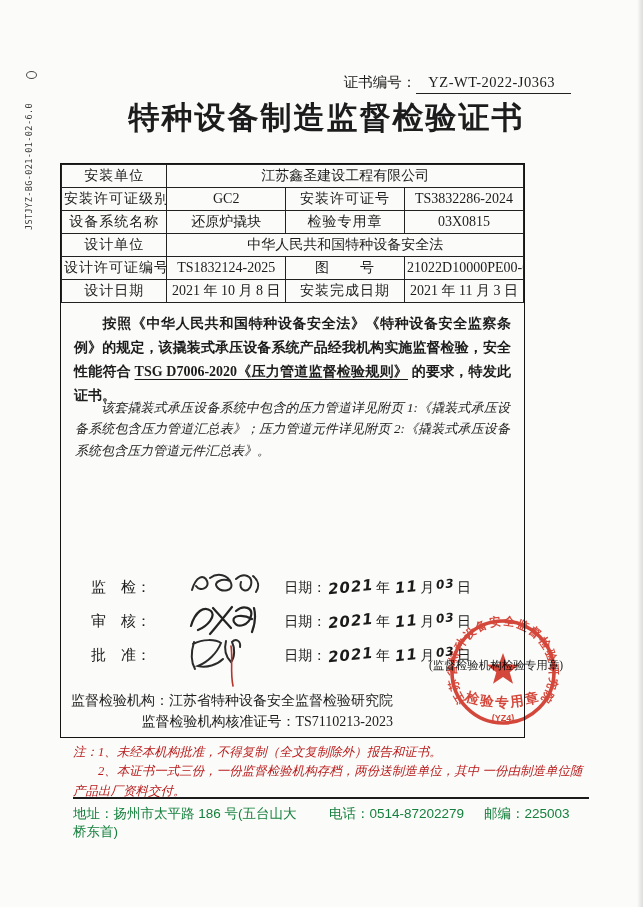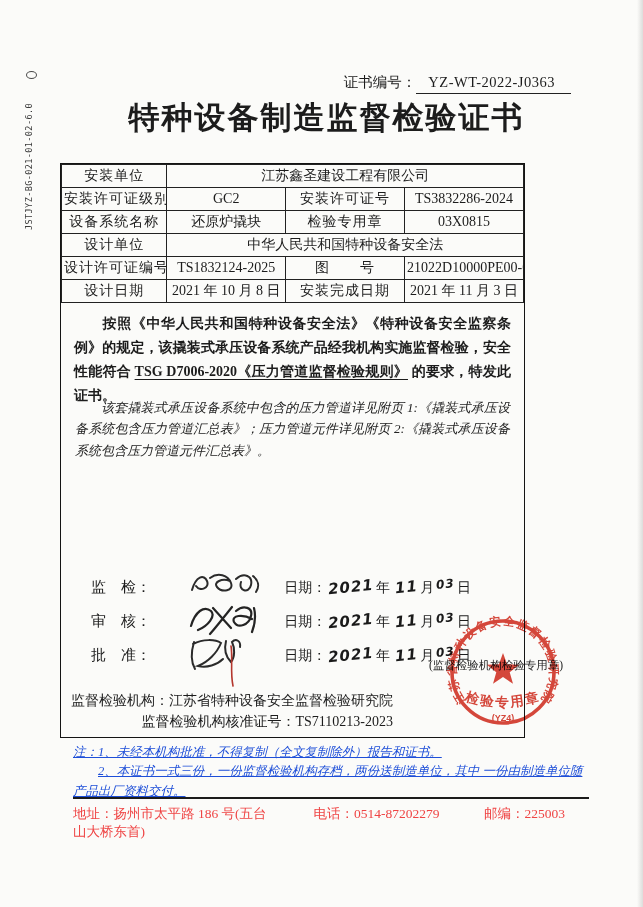--- a/index.html
+++ b/index.html
@@ -47,25 +47,25 @@
   .hand{display:inline-block;font-family:"DejaVu Sans",sans-serif;
     font-style:italic;font-weight:600;font-size:15px;transform:rotate(-6deg);
     letter-spacing:1px;color:#1a1a1a;padding:0 2px;}
   .hand.day{font-size:12px;vertical-align:4px;}
   .inst{position:absolute;left:10px;bottom:5px;font-size:14px;line-height:1.5;text-align:right;}
   .stamp-note{position:absolute;left:429px;top:658px;font-size:11.5px;color:#1d1d1d;
     letter-spacing:0;z-index:1;white-space:nowrap;}
   .stamp{position:absolute;left:441px;top:612px;width:124px;height:124px;
     z-index:2;mix-blend-mode:multiply;opacity:.92;}
   .notes{position:absolute;left:73px;top:743px;width:518px;
-    font-size:12.5px;font-style:italic;line-height:1.55;color:#1d4ed8;text-decoration:underline;}
+    font-size:12.5px;font-style:italic;line-height:1.55;color:#b91c1c;}
   .notes .n2{text-indent:2em;}
   .footer-rule{position:absolute;left:73px;top:797px;width:516px;height:2px;background:#1b1b1b;}
   .footer-line{position:absolute;left:73px;top:805px;width:516px;display:flex;
-    font-family:Liberation Serif, serif;font-size:13.5px;color:#ef4444;gap:20px;}
+    font-family:Liberation Sans, sans-serif;font-size:13.5px;color:#15803d;}
   .footer-line .addr{flex:1 1 auto;}
   .footer-line .phone{flex:0 0 175px;text-align:center;}
   .footer-line .zip{flex:0 0 105px;}
 </style>
 </head>
 <body>
 
 <div class="page">
   <div class="page-edge-right"></div>
   <div class="corner-mark"></div>

